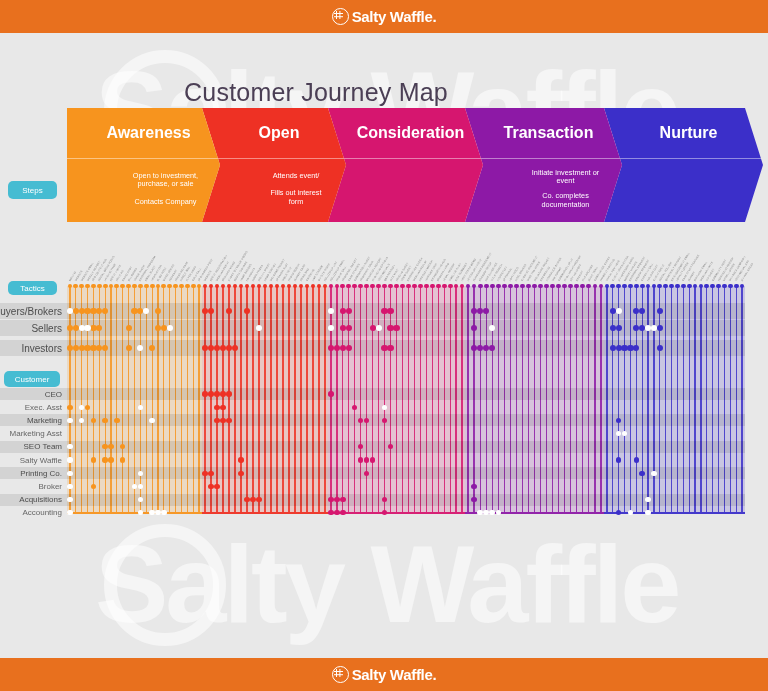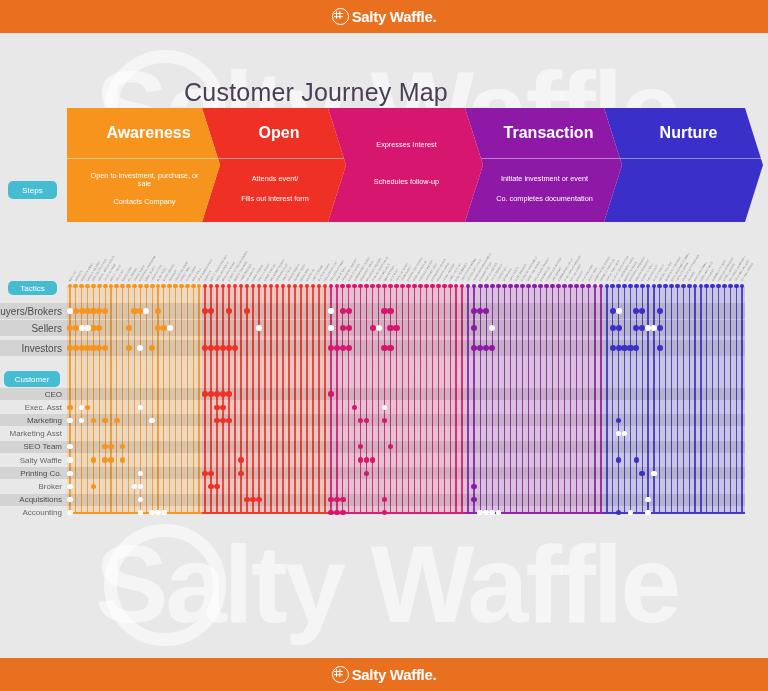--- a/index.html
+++ b/index.html
@@ -64,21 +64,21 @@
   .chev.first{clip-path:polygon(0 0, calc(100% - 18px) 0, 100% 50%, calc(100% - 18px) 100%, 0 100%);}
   .chev-head{
     height:50px;display:flex;align-items:center;justify-content:center;
     color:#fff;font-size:16px;font-weight:bold;
     border-bottom:1px solid rgba(255,255,255,.45);
     padding-left:10px;
   }
   .chev-body{
     flex:1;display:flex;flex-direction:column;
     align-items:center;justify-content:space-evenly;
-    padding:4px 20px 7px 22px;box-sizing:border-box;
+    padding:4px 20px 7px 22px;box-sizing:border-box;margin-left:42px;
   }
   .chev-line{color:#fff;font-size:7.3px;text-align:center;line-height:1.2;}
   
   .pill{
     position:absolute;background:#46bcd2;color:#fff;
     border-radius:5px;font-size:8px;text-align:center;
     display:flex;align-items:center;justify-content:center;
   }
   #pill-steps{left:8px;top:181px;width:49px;height:18px;}
   #pill-tactics{left:8px;top:281px;width:49px;height:14px;}
@@ -133,24 +133,21 @@
       </div>
     </div>
     <div class="chev" style="left: 135px; width: 144px; background: rgb(238, 49, 36); z-index: 9;">
       <div class="chev-head">Open</div>
       <div class="chev-body">
         <div class="chev-line">Attends event/</div>
         <div class="chev-line">Fills out interest form</div>
       </div>
     </div>
     <div class="chev" style="left: 261px; width: 155px; background: rgb(214, 22, 111); z-index: 8;">
-      <div class="chev-body">
-        <div class="chev-line">Expresses Interest</div>
-        <div class="chev-line">Schedules follow-up</div>
-      </div>
+      <div class="chev-head">Consideration</div>
     </div>
     <div class="chev" style="left: 398px; width: 157px; background: rgb(141, 25, 166); z-index: 7;">
       <div class="chev-head">Transaction</div>
       <div class="chev-body">
         <div class="chev-line">Initiate investment or event</div>
         <div class="chev-line">Co. completes documentation</div>
       </div>
     </div>
     <div class="chev" style="left: 537px; width: 159px; background: rgb(59, 47, 201); z-index: 6;">
       <div class="chev-head">Nurture</div>

